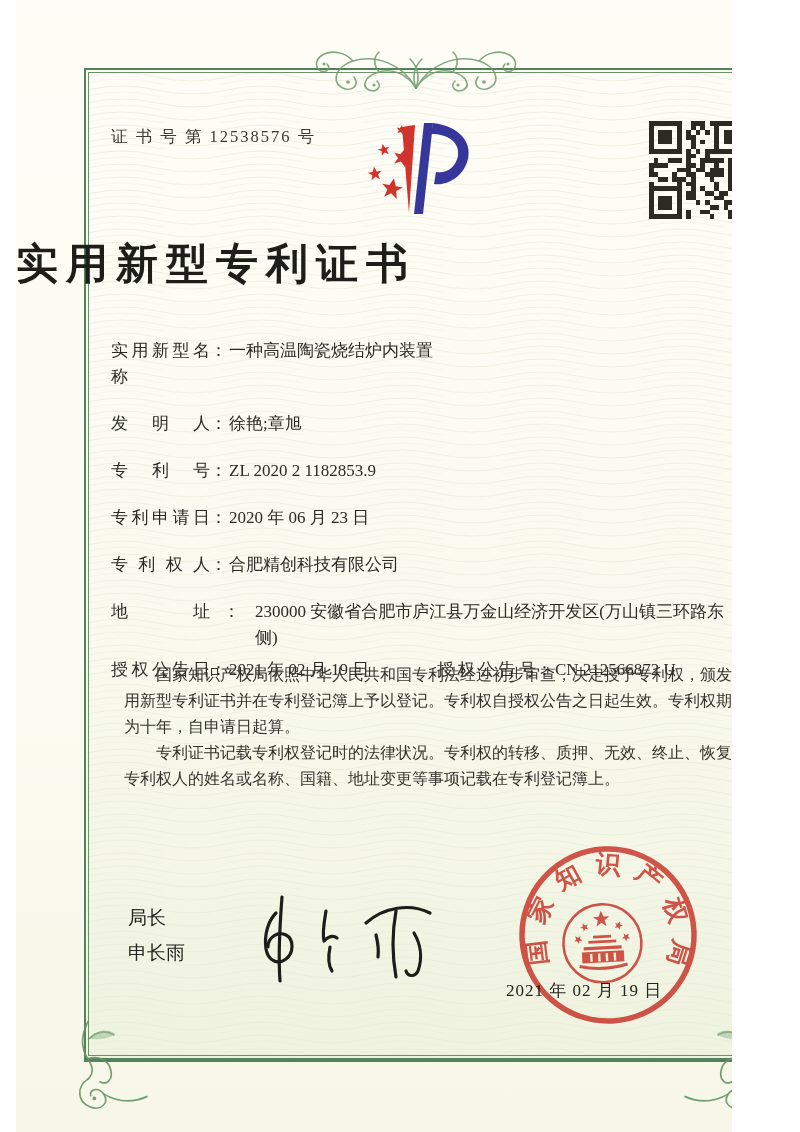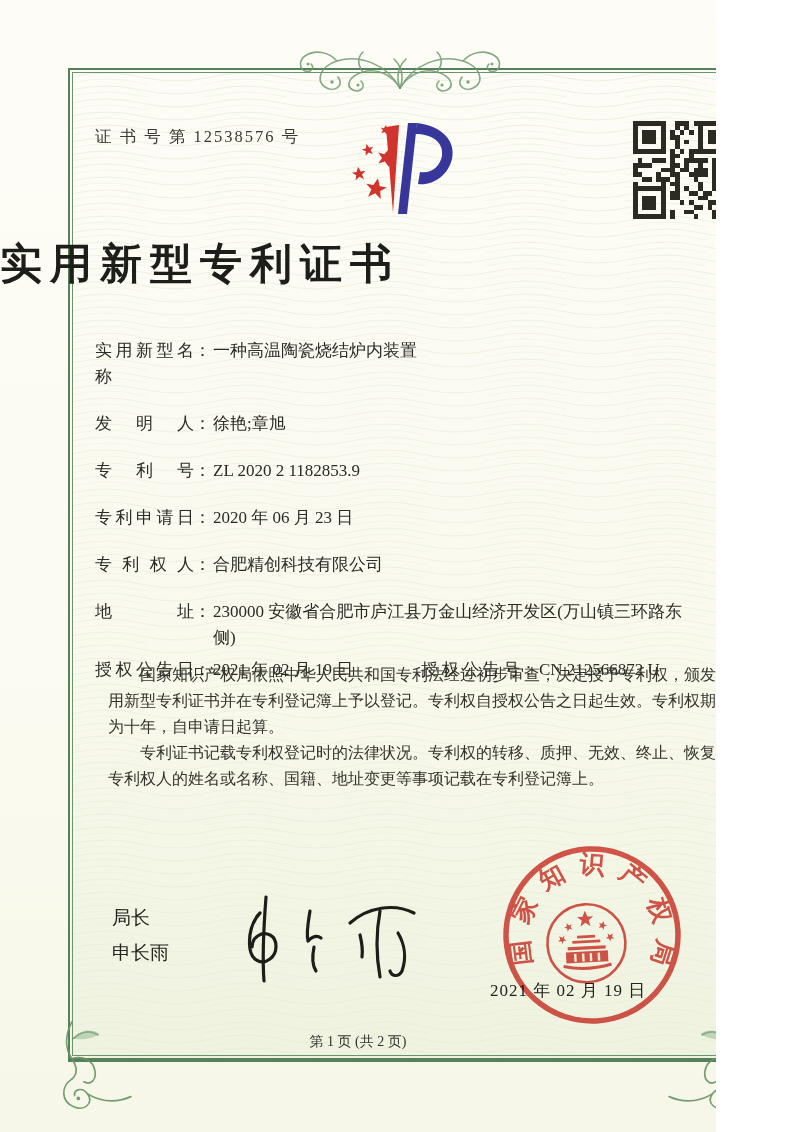--- a/index.html
+++ b/index.html
@@ -1,39 +1,39 @@
 <!DOCTYPE html>
 <html><head>
 <meta charset="utf-8">
 <style>
   html,body{margin:0;padding:0;background:#ffffff;}
   .page{
     position:relative;width:716px;height:1132px;overflow:hidden;
     background:linear-gradient(180deg,#fdfcf6 0%,#fcfbf2 55%,#f6f7e8 100%);
-    font-family:"Liberation Serif","DejaVu Serif",serif;color:#2b2b26;
+    font-family:"Liberation Serif","DejaVu Serif",serif;color:#2b2b26;margin-left:16px;
   }
   .abs{position:absolute;}
   
   .frame{left:68px;top:68px;width:670px;height:994px;box-sizing:border-box;
     border:2.5px solid #54805a;border-bottom-width:4px;}
   .frame-inner{position:absolute;inset:2px;border:1px solid #6a936d;}
   .waves{left:71px;top:71px;width:664px;height:988px;pointer-events:none;}
   
   .cert-no{left:95px;top:126px;font-size:16.5px;letter-spacing:2px;color:#3a3a33;}
   .logo{left:338px;top:114px;width:144px;height:118px;}
   .qr{left:633px;top:121px;width:98px;height:98px;shape-rendering:crispEdges;}
   .title{left:0;right:0;top:236px;text-align:left;font-size:42px;font-weight:700;
     letter-spacing:8px;color:#1d1d19;}
   
   .fields{left:95px;top:338px;width:628px;font-size:17px;}
   .row{display:flex;line-height:26px;margin-bottom:21px;}
   .row .lb{width:99px;text-align:justify;text-align-last:justify;flex:none;color:#2b2b26;}
   .row .cl{width:19px;flex:none;}
   .row .val{white-space:pre-wrap;}
-  .row.addr{margin-bottom:6px;}
+  .row.addr{margin-bottom:6px;gap:13px;}
   .row.addr .val{max-width:470px;}
   .val-fixed{width:196px;flex:none;white-space:pre-wrap;}
   .lb2{width:99px;text-align:justify;text-align-last:justify;flex:none;margin-left:12px;}
   
   .paras{left:108px;top:662px;width:626px;}
   .paras p{margin:0;font-size:16px;line-height:26px;text-indent:2em;color:#33332c;}
   
   .signer{left:112px;top:900px;font-size:19px;line-height:35px;
     font-family:"Liberation Sans","DejaVu Sans",sans-serif;color:#23231f;}
   .sig{left:222px;top:883px;width:205px;height:112px;}
@@ -441,15 +441,14 @@
           <rect x="-13" y="-6" width="2.4" height="8" fill="#fbf9ef"></rect>
           <rect x="-5" y="-6" width="2.4" height="8" fill="#fbf9ef"></rect>
           <rect x="2.6" y="-6" width="2.4" height="8" fill="#fbf9ef"></rect>
           <rect x="10.6" y="-6" width="2.4" height="8" fill="#fbf9ef"></rect>
           <path d="M-24,6 Q0,12 24,6" fill="none" stroke="#d6443c" stroke-width="3"></path>
         </g>
       </g>
     </g>
   </svg>
 
-  <div class="abs page-info">第 1 页 (共 2 页)</div>
 
 </div>
 
 </body></html>

